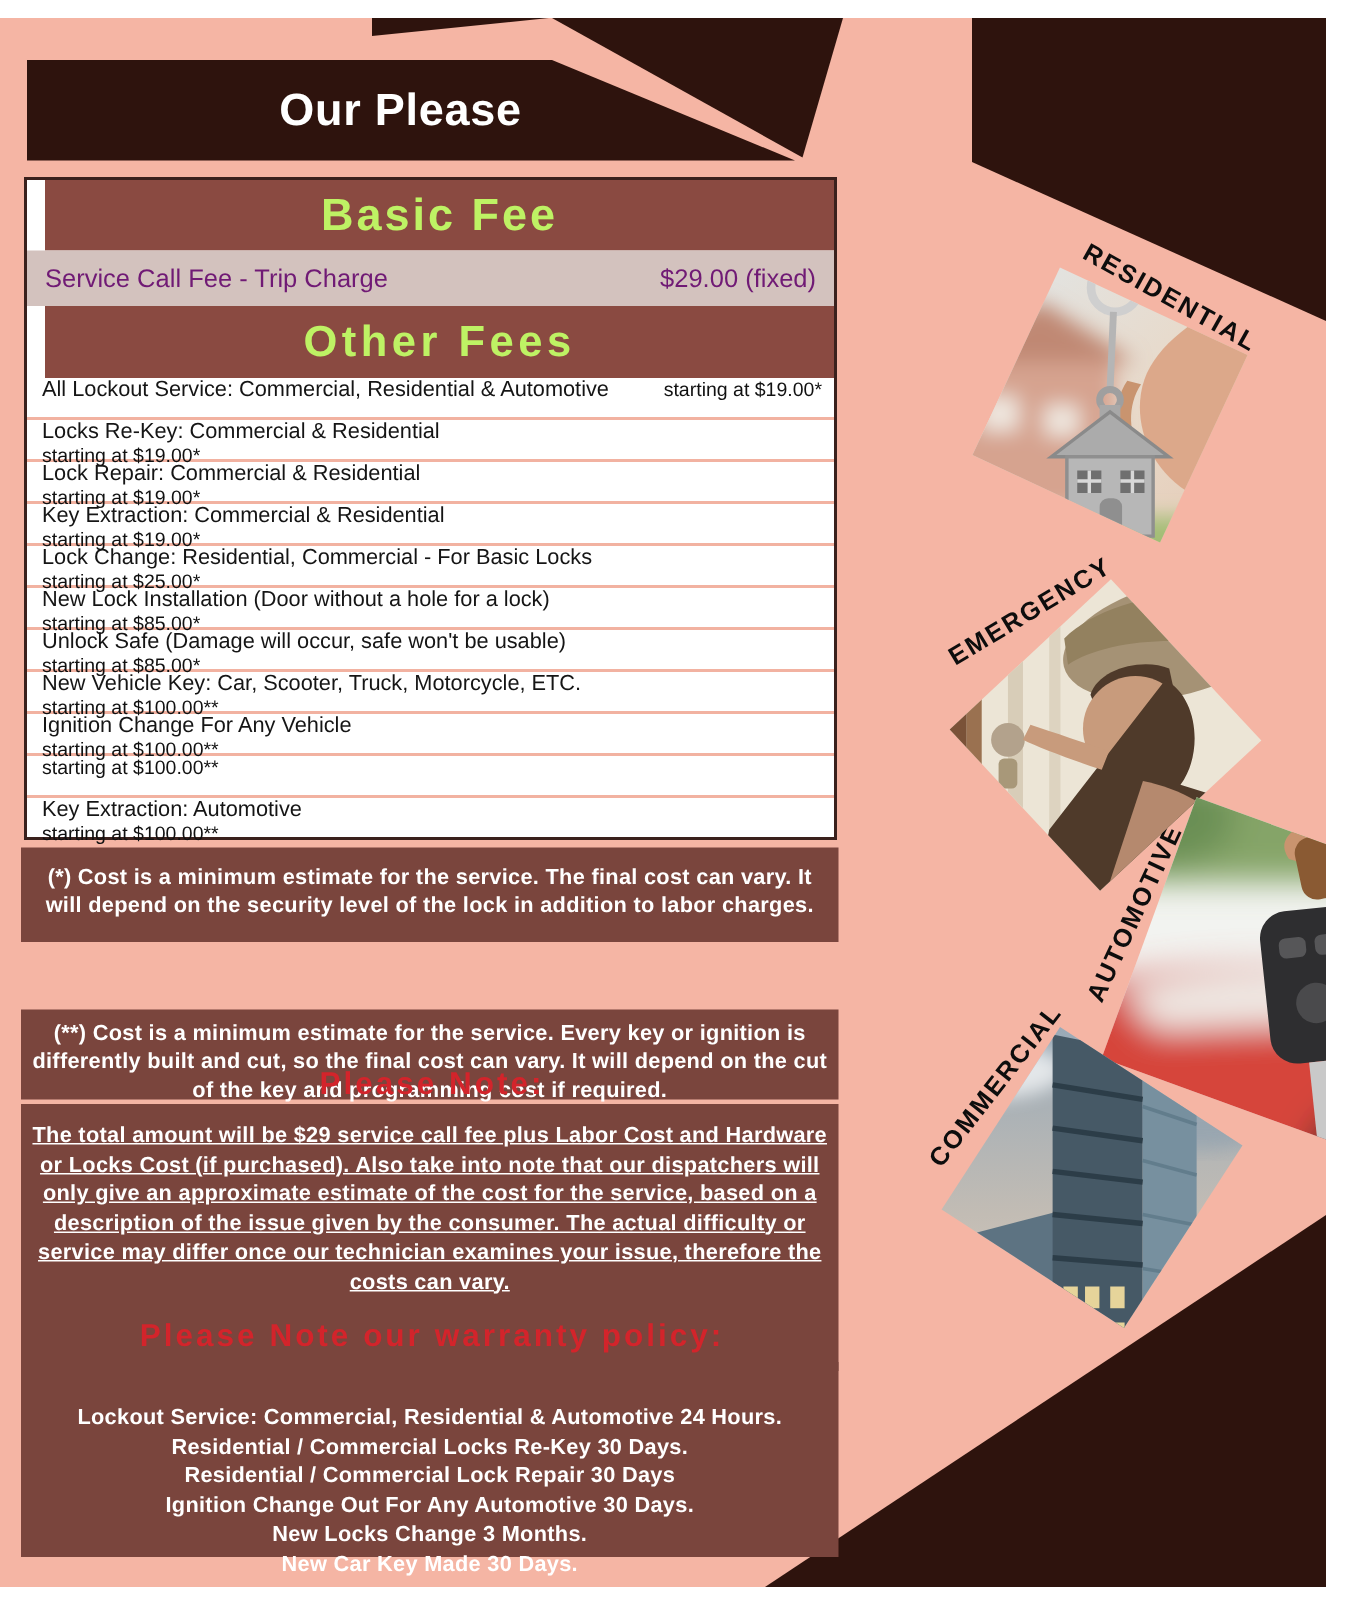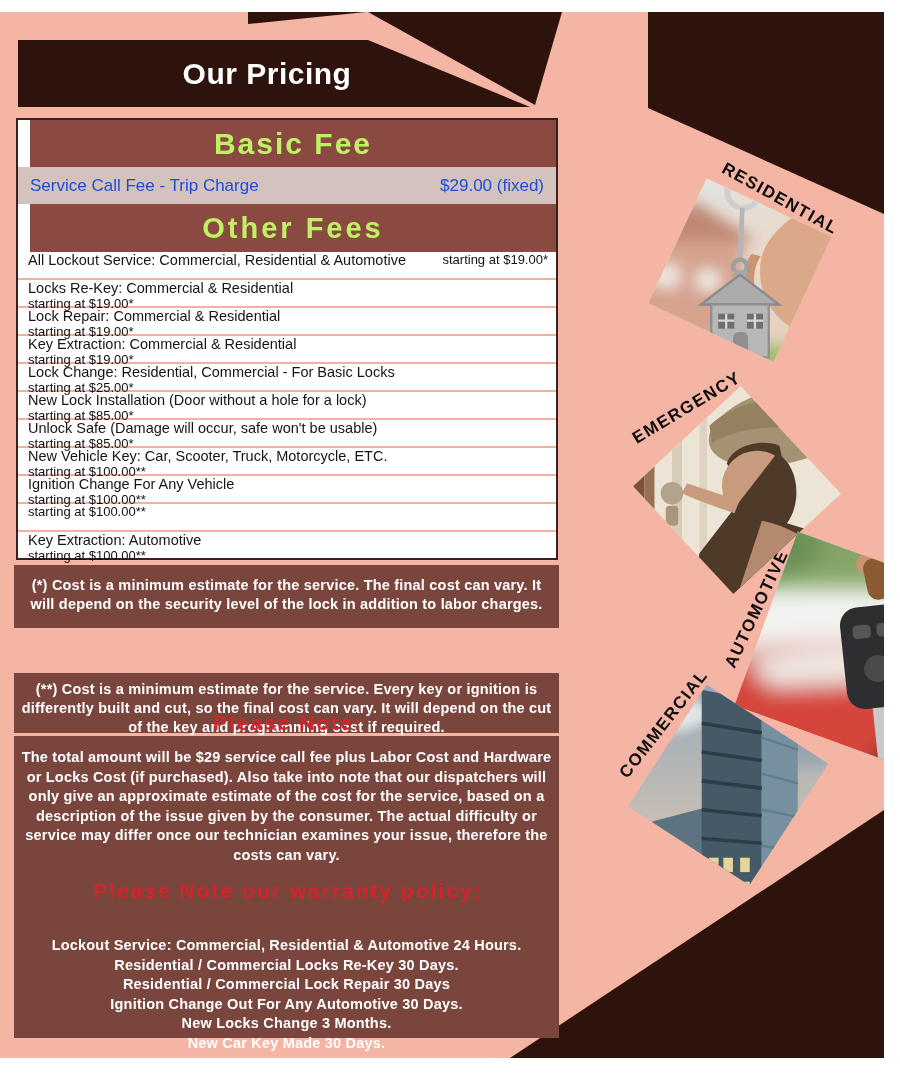--- a/index.html
+++ b/index.html
@@ -12,35 +12,35 @@
   .title{position:absolute;left:267px;top:62px;transform:translate(-50%,-50%);
          color:#fff;font-size:30px;font-weight:bold;letter-spacing:.5px;white-space:nowrap;}
 
   
   .ptable{position:absolute;left:16px;top:106px;width:542px;background:#fff;
           border:2px solid #3a211d;box-sizing:border-box;}
   .thead{background:#8a4a41;color:#bef264;text-align:center;font-weight:bold;margin-left:12px;}
   .thead.basic{height:47px;line-height:47px;font-size:30px;letter-spacing:2px;}
   .thead.other{height:48px;line-height:48px;font-size:29px;letter-spacing:3px;}
   .srow{height:37px;background:#d3c2be;display:flex;align-items:center;
-        padding:0 12px;color:#1d4ed8;font-size:17px;}
+        padding:0 12px;color:#701a75;font-size:17px;}
   .srow .lbl{flex:1;white-space:nowrap;}
   .srow .prc{white-space:nowrap;}
   .frow{height:26px;display:flex;align-items:flex-start;padding:0 8px 0 10px;background:#fff;}
   .frow + .frow{border-top:2px solid #f2b2a1;flex-direction:column;}
   .frow .lbl{flex:1;font-size:14.5px;color:#151515;white-space:nowrap;}
   .frow .prc{font-size:13px;color:#111;white-space:nowrap;}
 
   
   .nbox{position:absolute;left:14px;width:545px;background:#7a453d;color:#fff;
         text-align:center;font-weight:bold;font-size:14.5px;line-height:19px;
         letter-spacing:.2px;box-sizing:border-box;}
   .nbox1{top:553px;height:63px;padding:11px 6px 0 6px;}
   .nbox2{top:633px;height:60px;padding:7px 2px 0 2px;margin-top:28px;}
-  .nbox3{top:724px;height:178px;padding:12px 4px 0 4px;line-height:19.5px;}
+  .nbox3{top:724px;height:178px;padding:12px 4px 0 4px;line-height:19.5px;text-decoration:underline;}
   .wbox{top:896px;height:130px;padding:28px 4px 0 4px;line-height:19.5px;}
   .redhead{position:absolute;transform:translate(-50%,-50%);color:#d3242b;
            font-size:21px;font-weight:bold;letter-spacing:2px;white-space:nowrap;}
 
   
   .cat-label{position:absolute;transform-origin:center;color:#0d0d0d;
              font-size:17px;font-weight:bold;letter-spacing:1.5px;white-space:nowrap;}
   .photo{position:absolute;overflow:hidden;}
   .photo svg{position:absolute;left:50%;top:50%;}
 </style>
@@ -51,21 +51,21 @@
   <div class="canvas">
 
     <svg class="decor" viewBox="0 0 884 1046" xmlns="http://www.w3.org/2000/svg">
       <polygon points="18,28 368,28 530,95 18,95" fill="#2e130d"></polygon>
       <polygon points="248,0 366,0 248,12" fill="#2e130d"></polygon>
       <polygon points="368,0 562,0 535,93" fill="#2e130d"></polygon>
       <polygon points="648,0 884,0 884,202 648,96" fill="#2e130d"></polygon>
       <polygon points="510,1046 884,798 884,1046" fill="#2e130d"></polygon>
     </svg>
 
-    <div class="title">Our Pricing</div>
+    <div class="title">Our Please</div>
 
     <div class="ptable">
       <div class="thead basic">Basic Fee</div>
       <div class="srow">
         <span class="lbl">Service Call Fee - Trip Charge</span>
         <span class="prc">$29.00 (fixed)</span>
       </div>
       <div class="thead other">Other Fees</div>
 
       <div class="frow">

